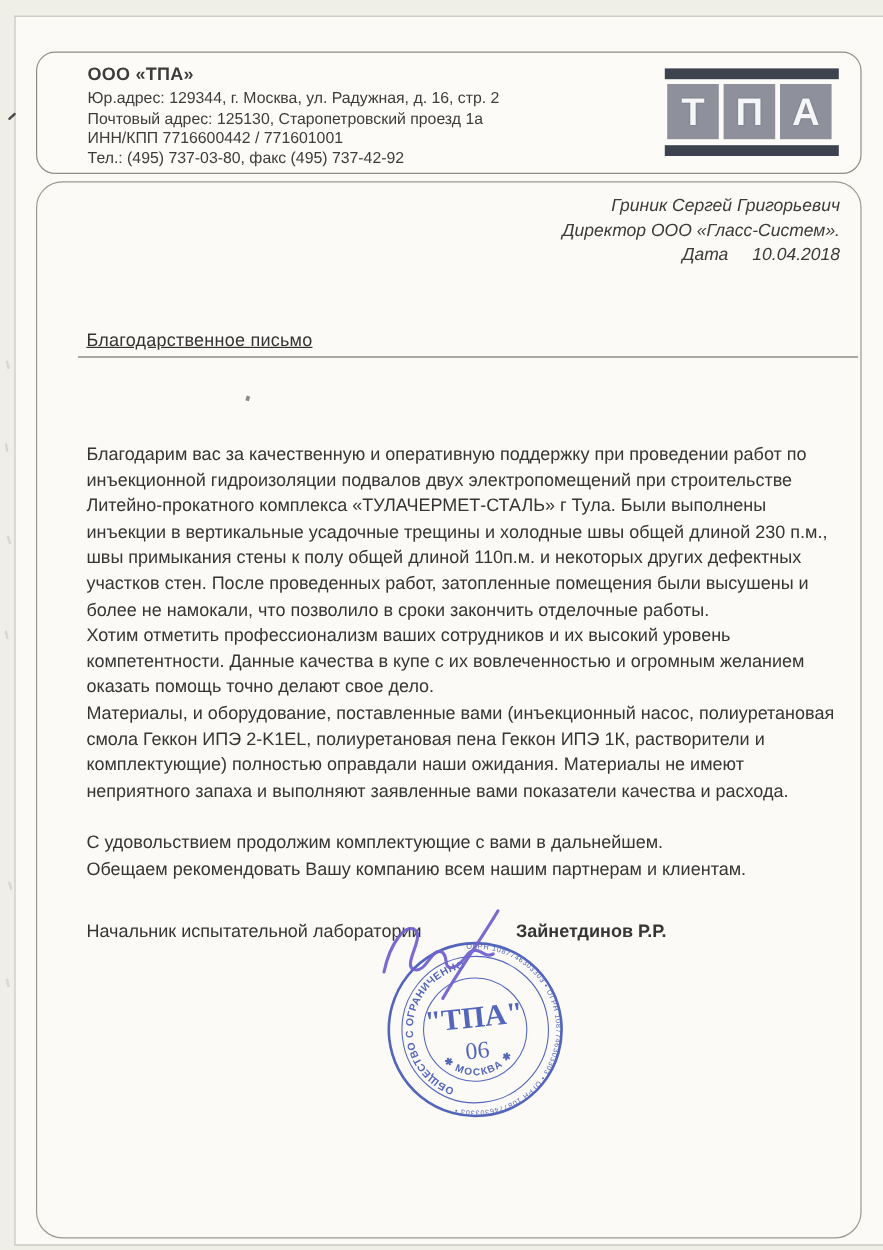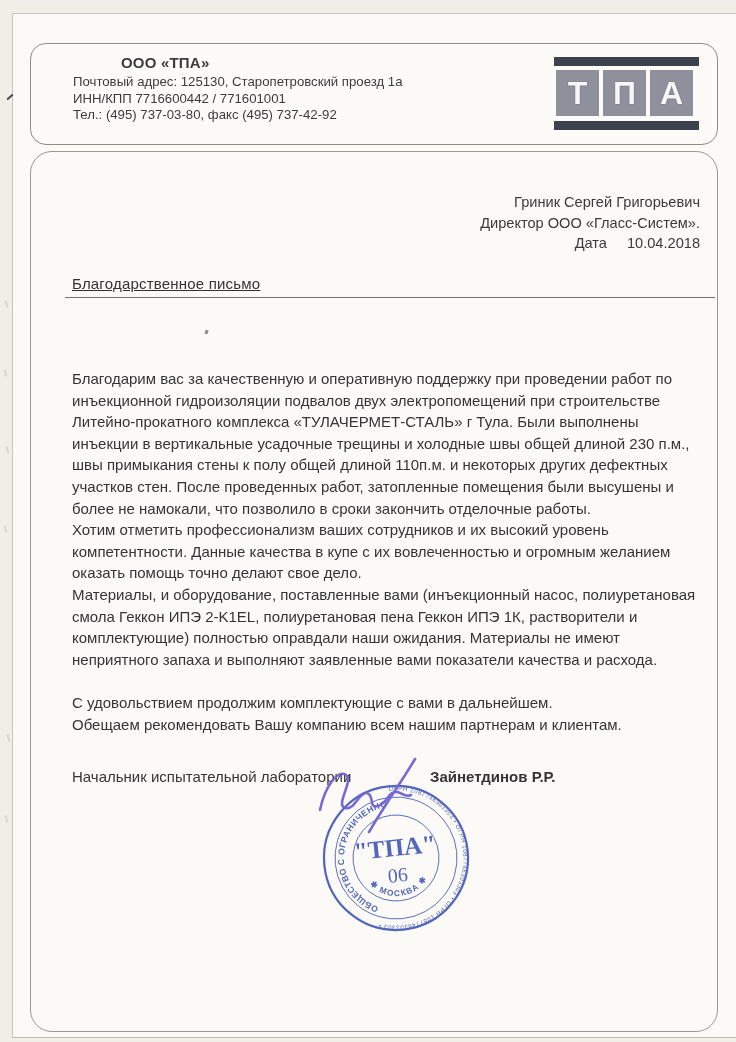--- a/index.html
+++ b/index.html
@@ -18,43 +18,43 @@
   }
   
   .header-frame{
     position:absolute;left:30px;top:43px;width:686px;height:100px;
     border:1.5px solid #8f8d85;border-radius:16px;
     background:#fcfbf7;
   }
   .company-block{
     position:absolute;left:42px;top:10px;color:#3c3c3c;
   }
-  .company-name{font-weight:bold;font-size:15px;margin-bottom:3px;letter-spacing:.2px;margin-left:48px;}
+  .company-name{font-weight:bold;font-size:15px;margin-bottom:3px;letter-spacing:.2px;}
   .company-line{font-size:13.2px;line-height:16.6px;white-space:nowrap;}
   
   .logo{position:absolute;left:523px;top:13px;width:145px;height:75px;}
   .logo-bar{position:absolute;left:0;width:145px;height:9px;background:#3c424e;}
   .logo-bar.top{top:0;}
   .logo-bar.bottom{top:64px;}
   .logo-tiles{position:absolute;top:13px;left:2px;display:flex;gap:4px;}
   .logo-tile{
     width:43px;height:46px;background:#8e919b;
     display:flex;align-items:center;justify-content:center;
     color:#f6f6f8;font-weight:bold;font-size:32px;line-height:1;
     text-shadow:0 0 1px #3c424e;
   }
   
   .body-frame{
     position:absolute;left:30px;top:151px;width:686px;height:879px;
     border:1px solid #9a988f;border-radius:22px;
     background:#fbfaf6;
   }
   .recipient{
-    position:absolute;right:36px;top:192px;
-    text-align:right;
+    position:absolute;right:36px;top:162px;
+    text-align:right;font-style:italic;
     font-size:14.6px;line-height:20.5px;color:#3a3a3a;
   }
   .recipient .date-label{margin-right:20px;}
   .doc-title{
     position:absolute;left:72px;top:275px;
     font-size:15px;color:#333;letter-spacing:.2px;text-decoration:underline;
   }
   .title-rule{
     position:absolute;left:65px;top:297px;width:650px;height:0;
     border-top:1px solid #74726a;
@@ -78,20 +78,21 @@
   .tiny-mark{position:absolute;width:3px;height:4px;background:#8a8a86;transform:rotate(18deg);}
 </style>
 </head>
 <body>
 
 <div class="paper"></div>
 
 <div class="header-frame">
   <div class="company-block">
     <div class="company-name">ООО «ТПА»</div>
+    <div class="company-line">Юр.адрес: 129344, г. Москва,  ул. Радужная, д. 16, стр. 2</div>
     <div class="company-line">Почтовый адрес: 125130, Старопетровский проезд 1а</div>
     <div class="company-line">ИНН/КПП 7716600442 / 771601001</div>
     <div class="company-line">Тел.: (495) 737-03-80, факс (495) 737-42-92</div>
   </div>
   <div class="logo">
     <div class="logo-bar top"></div>
     <div class="logo-tiles">
       <div class="logo-tile">Т</div>
       <div class="logo-tile">П</div>
       <div class="logo-tile">А</div>

